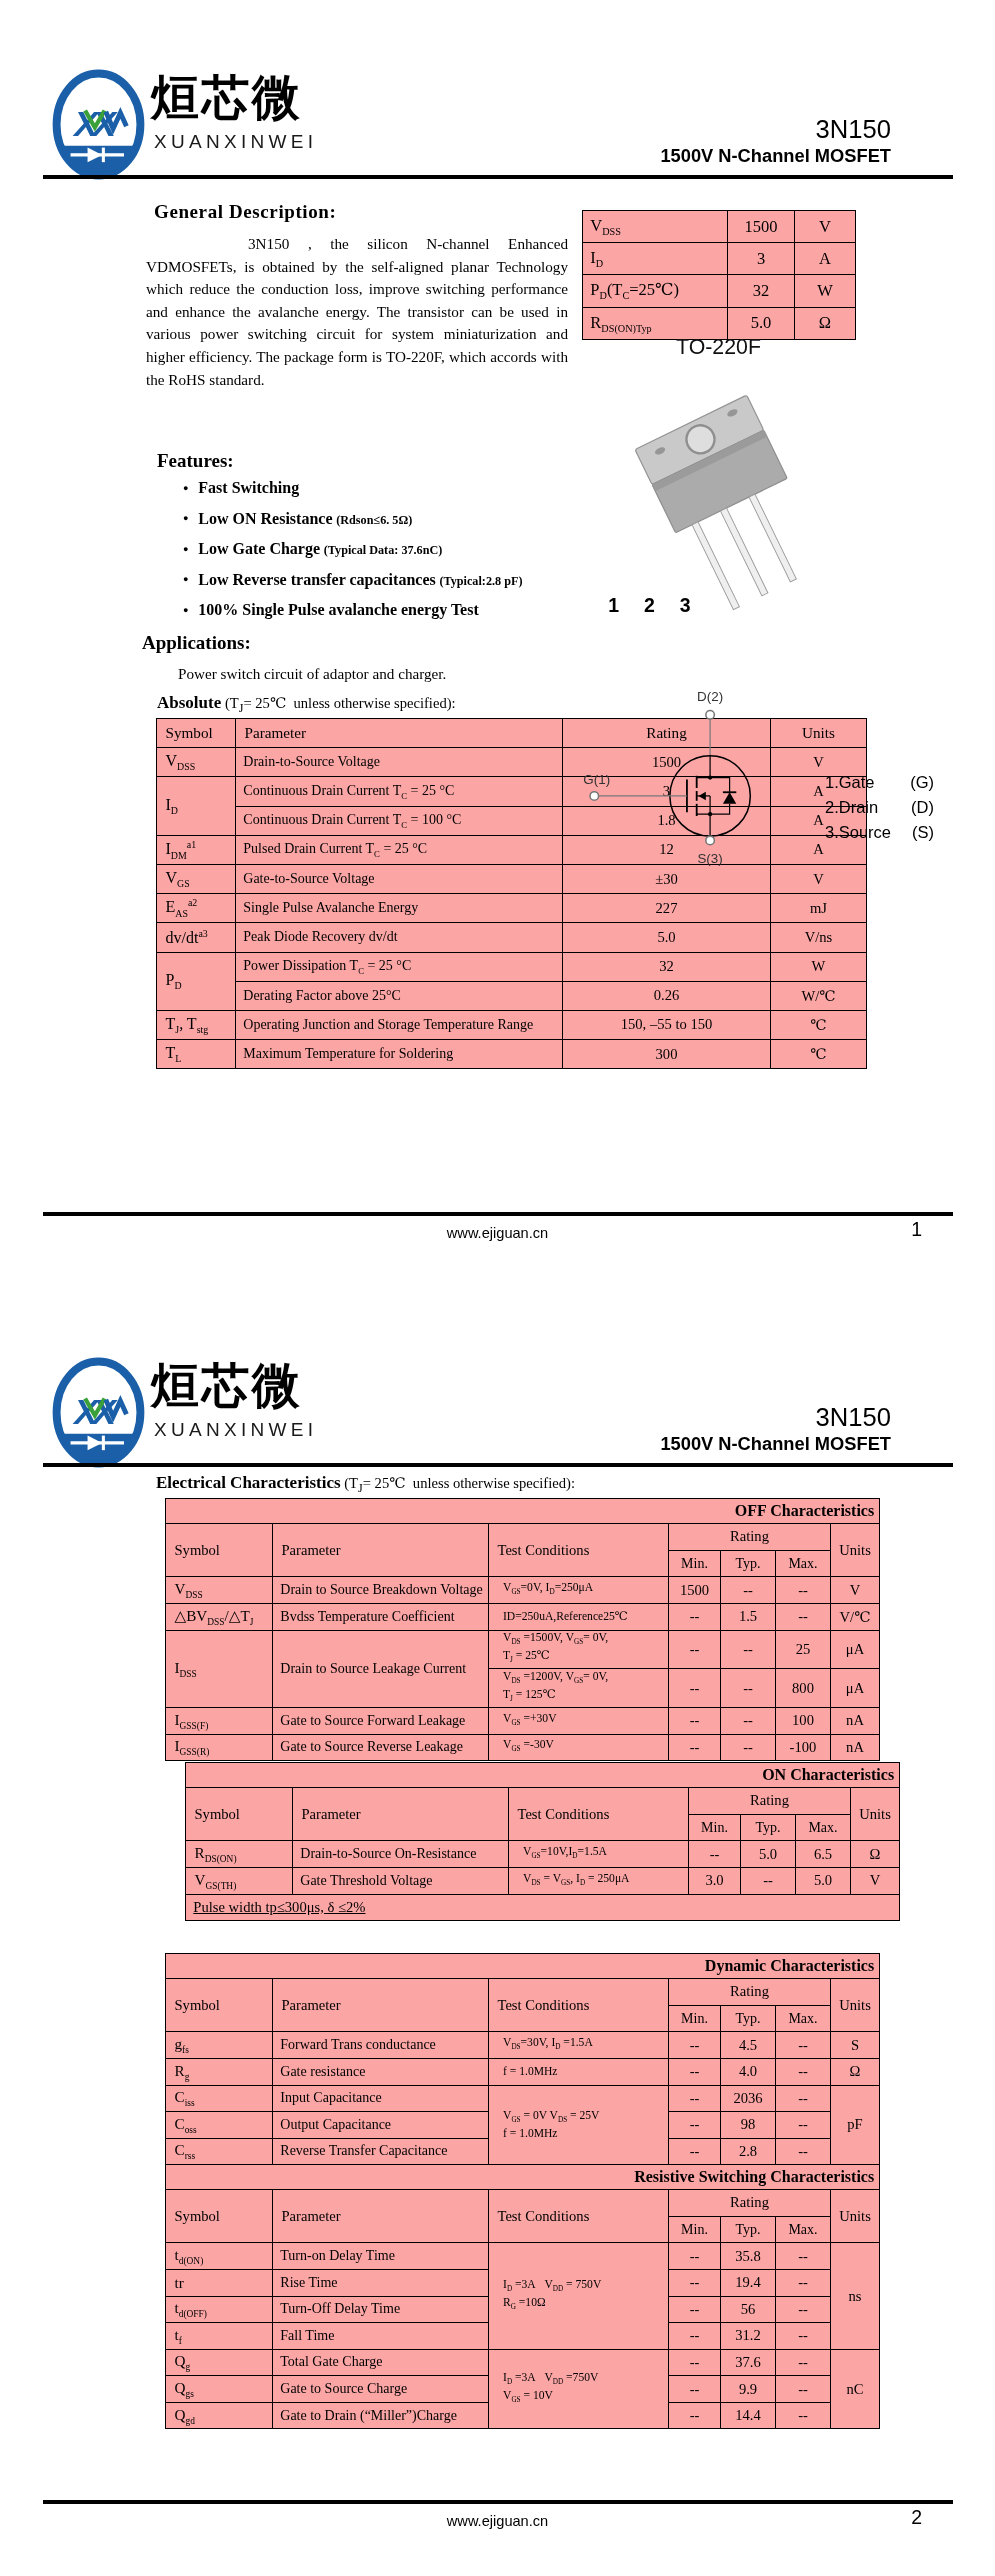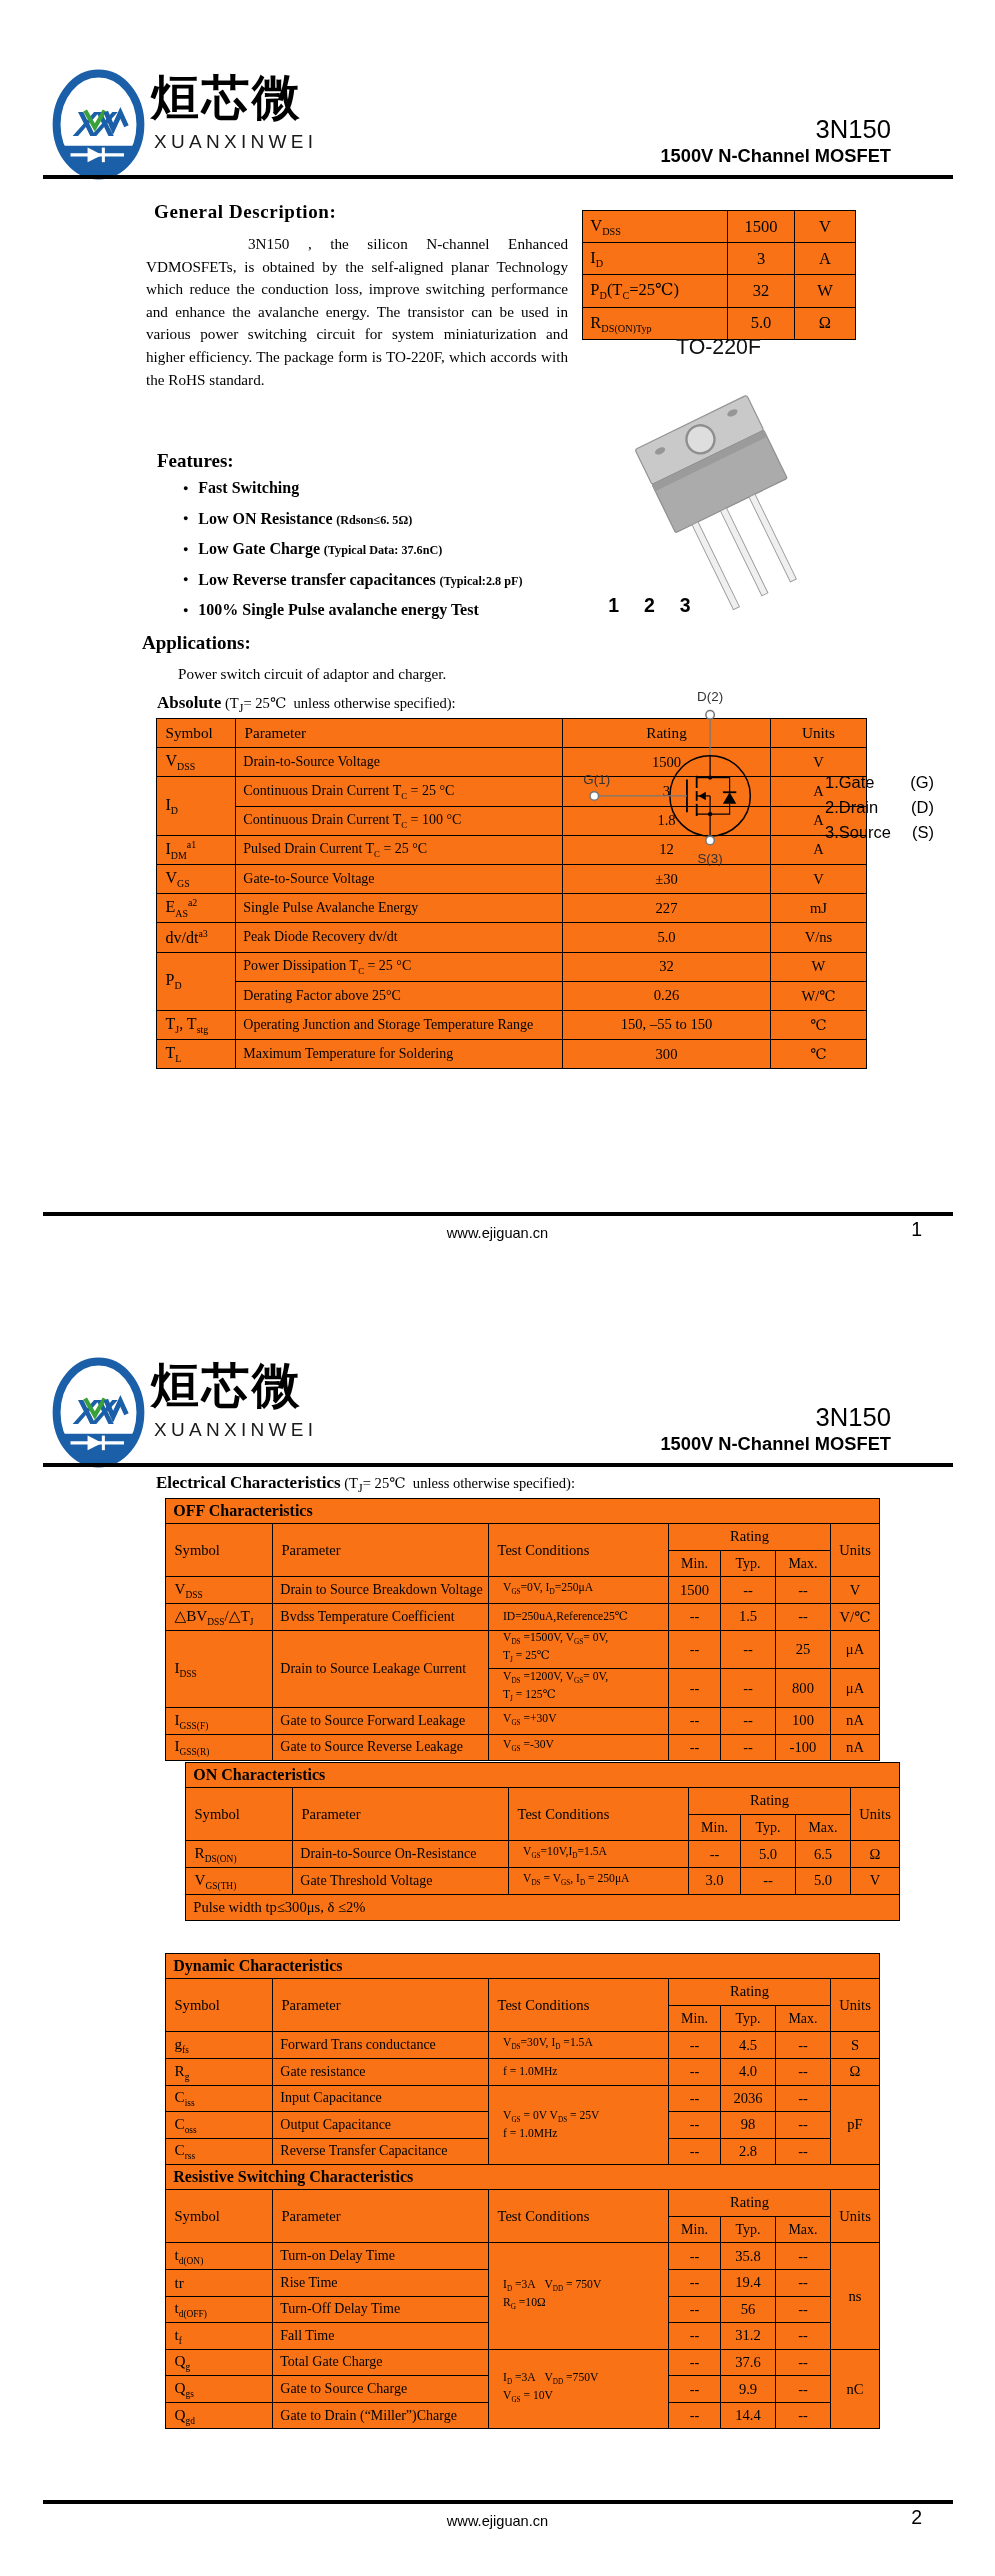--- a/index.html
+++ b/index.html
@@ -26,21 +26,21 @@
   .feat-list{position:absolute;left:183px;top:479px;margin:0;padding:0;list-style:none;}
   .feat-list li{display:flex;align-items:baseline;height:30.5px;font-weight:700;}
   .feat-bullet{font-size:9.1px;margin-right:9.8px;position:relative;top:-2.4px;}
   .feat-main{font-size:16px;}
   .feat-detail{font-size:12.2px;margin-left:3.7px;}
   .app-title{position:absolute;left:142px;top:632px;font-size:19px;font-weight:700;}
   .app-text{position:absolute;left:178px;top:665px;font-size:15.2px;}
   .abs-line{position:absolute;left:157px;top:693px;font-size:14.6px;}
   .abs-line b{font-size:17px;}
 
-  table.dtable{border-collapse:collapse;table-layout:fixed;position:absolute;background:#f97316;}
+  table.dtable{border-collapse:collapse;table-layout:fixed;position:absolute;background:#fca5a5;}
   .dtable td,.dtable th{border:1.2px solid #000;text-align:center;padding:0.6px 4.9px;overflow:hidden;font-weight:400;}
   .dtable sub{font-size:62%;letter-spacing:0;}
   .dtable sup{font-size:62%;margin-top:44px;}
 
   .abs-t{left:156px;top:718px;width:711px;border:1.8px solid #000;}
   .abs-t td,.abs-t th{height:27px;font-size:14.6px;}
   .abs-t th{text-align:center;font-size:15.2px;}
   .abs-t th.hL{text-align:left;padding-left:8.5px;}
   .abs-t .sym{text-align:left;padding-left:8.5px;font-size:16px;}
   .abs-t .par{text-align:left;padding-left:7.3px;font-size:14px;}
@@ -52,28 +52,28 @@
   .pkg{position:absolute;left:579px;top:365px;width:262px;height:262px;}
   .sch{position:absolute;left:576px;top:683px;width:256px;height:238px;}
   .legend{position:absolute;left:825px;top:770px;width:109px;font-size:16.5px;font-family:"Liberation Sans","DejaVu Sans",sans-serif;}
   .leg-row{display:flex;justify-content:space-between;height:25px;align-items:center;}
 
   
   .elec-line{position:absolute;left:156px;top:185px;font-size:14.6px;}
   .elec-line b{font-size:17px;}
   .etable{width:714px;left:165px;border:1.8px solid #000;}
   .etable td,.etable th{height:24.4px;font-size:14.6px;}
-  .etable .ttl{height:23px;text-align:left;font-weight:700;font-size:16px;padding-left:7.3px;}
+  .etable .ttl{height:23px;text-align:right;font-weight:700;font-size:16px;padding-left:7.3px;}
   .etable th{font-size:14.6px;}
   .etable th.hL{text-align:left;padding-left:8.5px;}
   .etable th.hS{font-size:14px;}
   .etable .sym{text-align:left;padding-left:8.5px;font-size:15.2px;}
   .etable .par{text-align:left;padding-left:7.3px;font-size:14px;}
   .etable .cond{text-align:left;padding-left:14px;font-size:11.6px;line-height:14px;}
-  .etable .note{text-align:left;padding-left:7.3px;font-size:14.6px;}
+  .etable .note{text-align:left;padding-left:7.3px;font-size:14.6px;text-decoration:underline;}
   .t-off{top:210px;}
   .t-on{top:474px;margin-left:20px;}
   .t-dyn{top:665px;}
   .t-res{top:876px;}
 </style>
 </head>
 <body>
 
 <div class="page">
 

